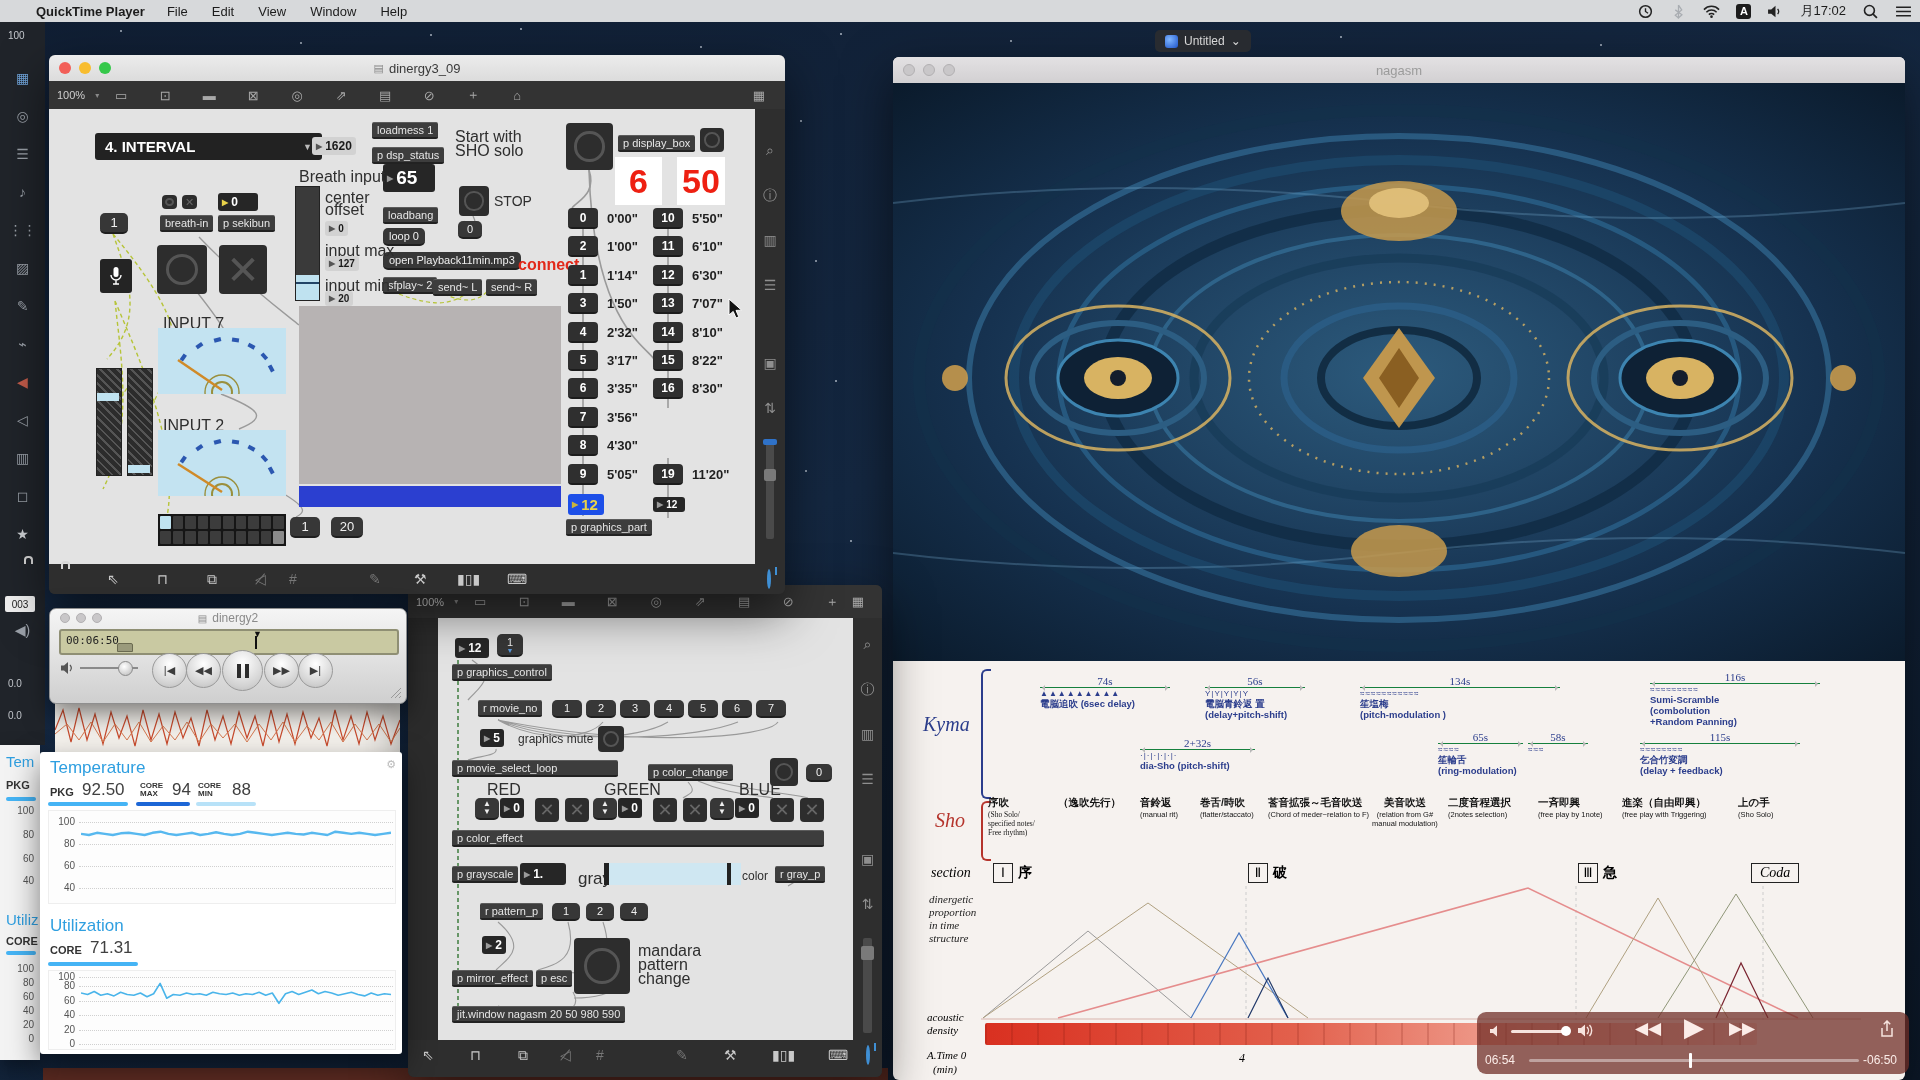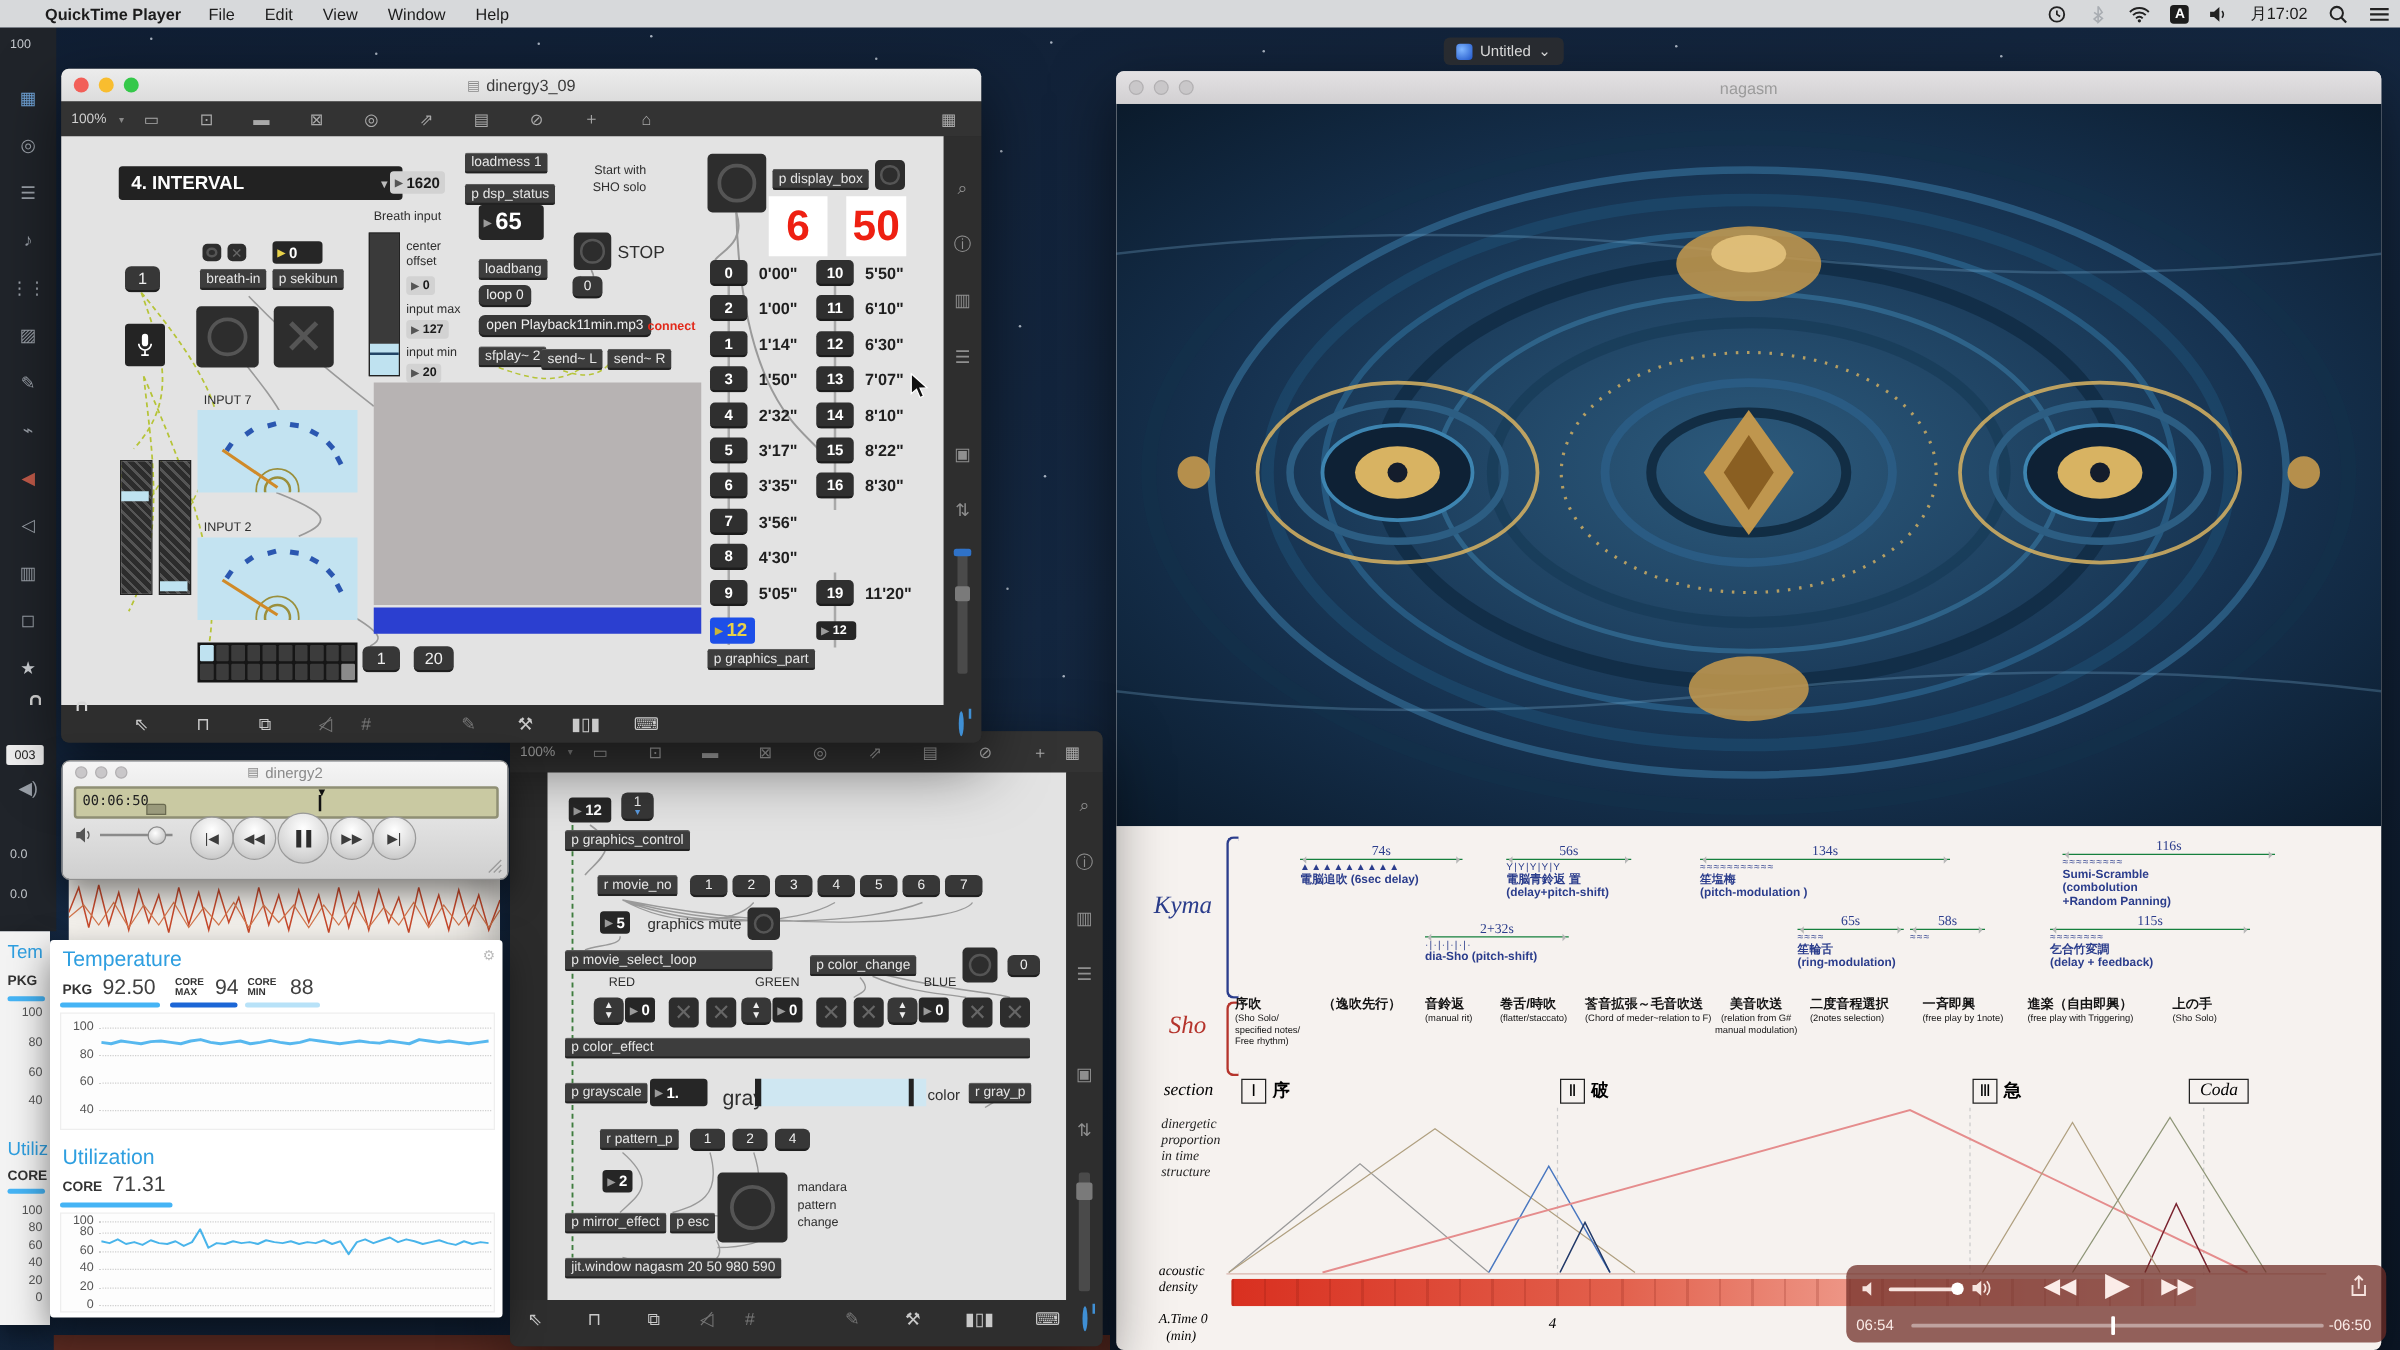--- a/index.html
+++ b/index.html
@@ -60,21 +60,21 @@
   .numb{position:absolute;background:#262626;color:#fff;font-size:12px;font-weight:bold;border-radius:3px;
     display:flex;align-items:center;padding:0 4px;gap:3px;white-space:nowrap;}
   .numb .tri{color:#9a9a9a;font-size:8px;}
   .numb.light{background:#d2d2d2;color:#1a1a1a;}
   .numb.light .tri{color:#555;}
   .toggle{position:absolute;background:#2d2d2d;border-radius:4px;}
   .toggle:before{content:"";position:absolute;inset:18%;border:3px solid #555;border-radius:50%;}
   .toggle.sm:before{border-width:2px;}
   .xbtn{position:absolute;background:#2d2d2d;border-radius:4px;color:#666;display:flex;align-items:center;
     justify-content:center;font-size:26px;}
-  .cmt{position:absolute;color:#2e2e2e;font-size:10px;white-space:nowrap;}
+  .cmt{position:absolute;color:#2e2e2e;font-size:16px;white-space:nowrap;}
   .redtx{color:#e2291a;font-weight:bold;}
   
   .trow{position:absolute;left:0;display:flex;align-items:center;gap:9px;}
   .tnum{width:30px;height:19px;background:#2f2f2f;border-radius:4px;color:#fff;font-size:12px;font-weight:bold;
     display:flex;align-items:center;justify-content:center;border-bottom:2px solid #1c1c1c;}
   .ttime{font-size:13px;font-weight:bold;color:#1f1f1f;}
   .vline{position:absolute;width:2px;background:#a9a9a9;}
   
   .meter{position:absolute;background:#c3e3f1;overflow:hidden;}
   .stripes{position:absolute;background:repeating-linear-gradient(45deg,#2c2c2c 0 4px,#555 4px 6px);
@@ -341,21 +341,21 @@
               <span>115s</span>
             </div>
           <div class="kmarks">≈≈≈≈≈≈≈≈</div>
           <div class="kl">乞合竹変調</div>
             <div class="kl">(delay + feedback)</div>
             <div class="kl"></div>
         </div>
         </div>
 
       <div>
-          <div class="sitem" style="left: 95px;">
+          <div class="sitem" style="left: 95px; font-family: Liberation Serif, serif;">
           <div class="smain">序吹</div>
           <div class="ssub">(Sho Solo/</div>
             <div class="ssub">specified notes/</div>
             <div class="ssub">Free rhythm)</div>
         </div>
           <div class="sitem" style="left: 165px;">
           <div class="smain">（逸吹先行）</div>
           <div class="ssub"></div>
             <div class="ssub"></div>
             <div class="ssub"></div>

